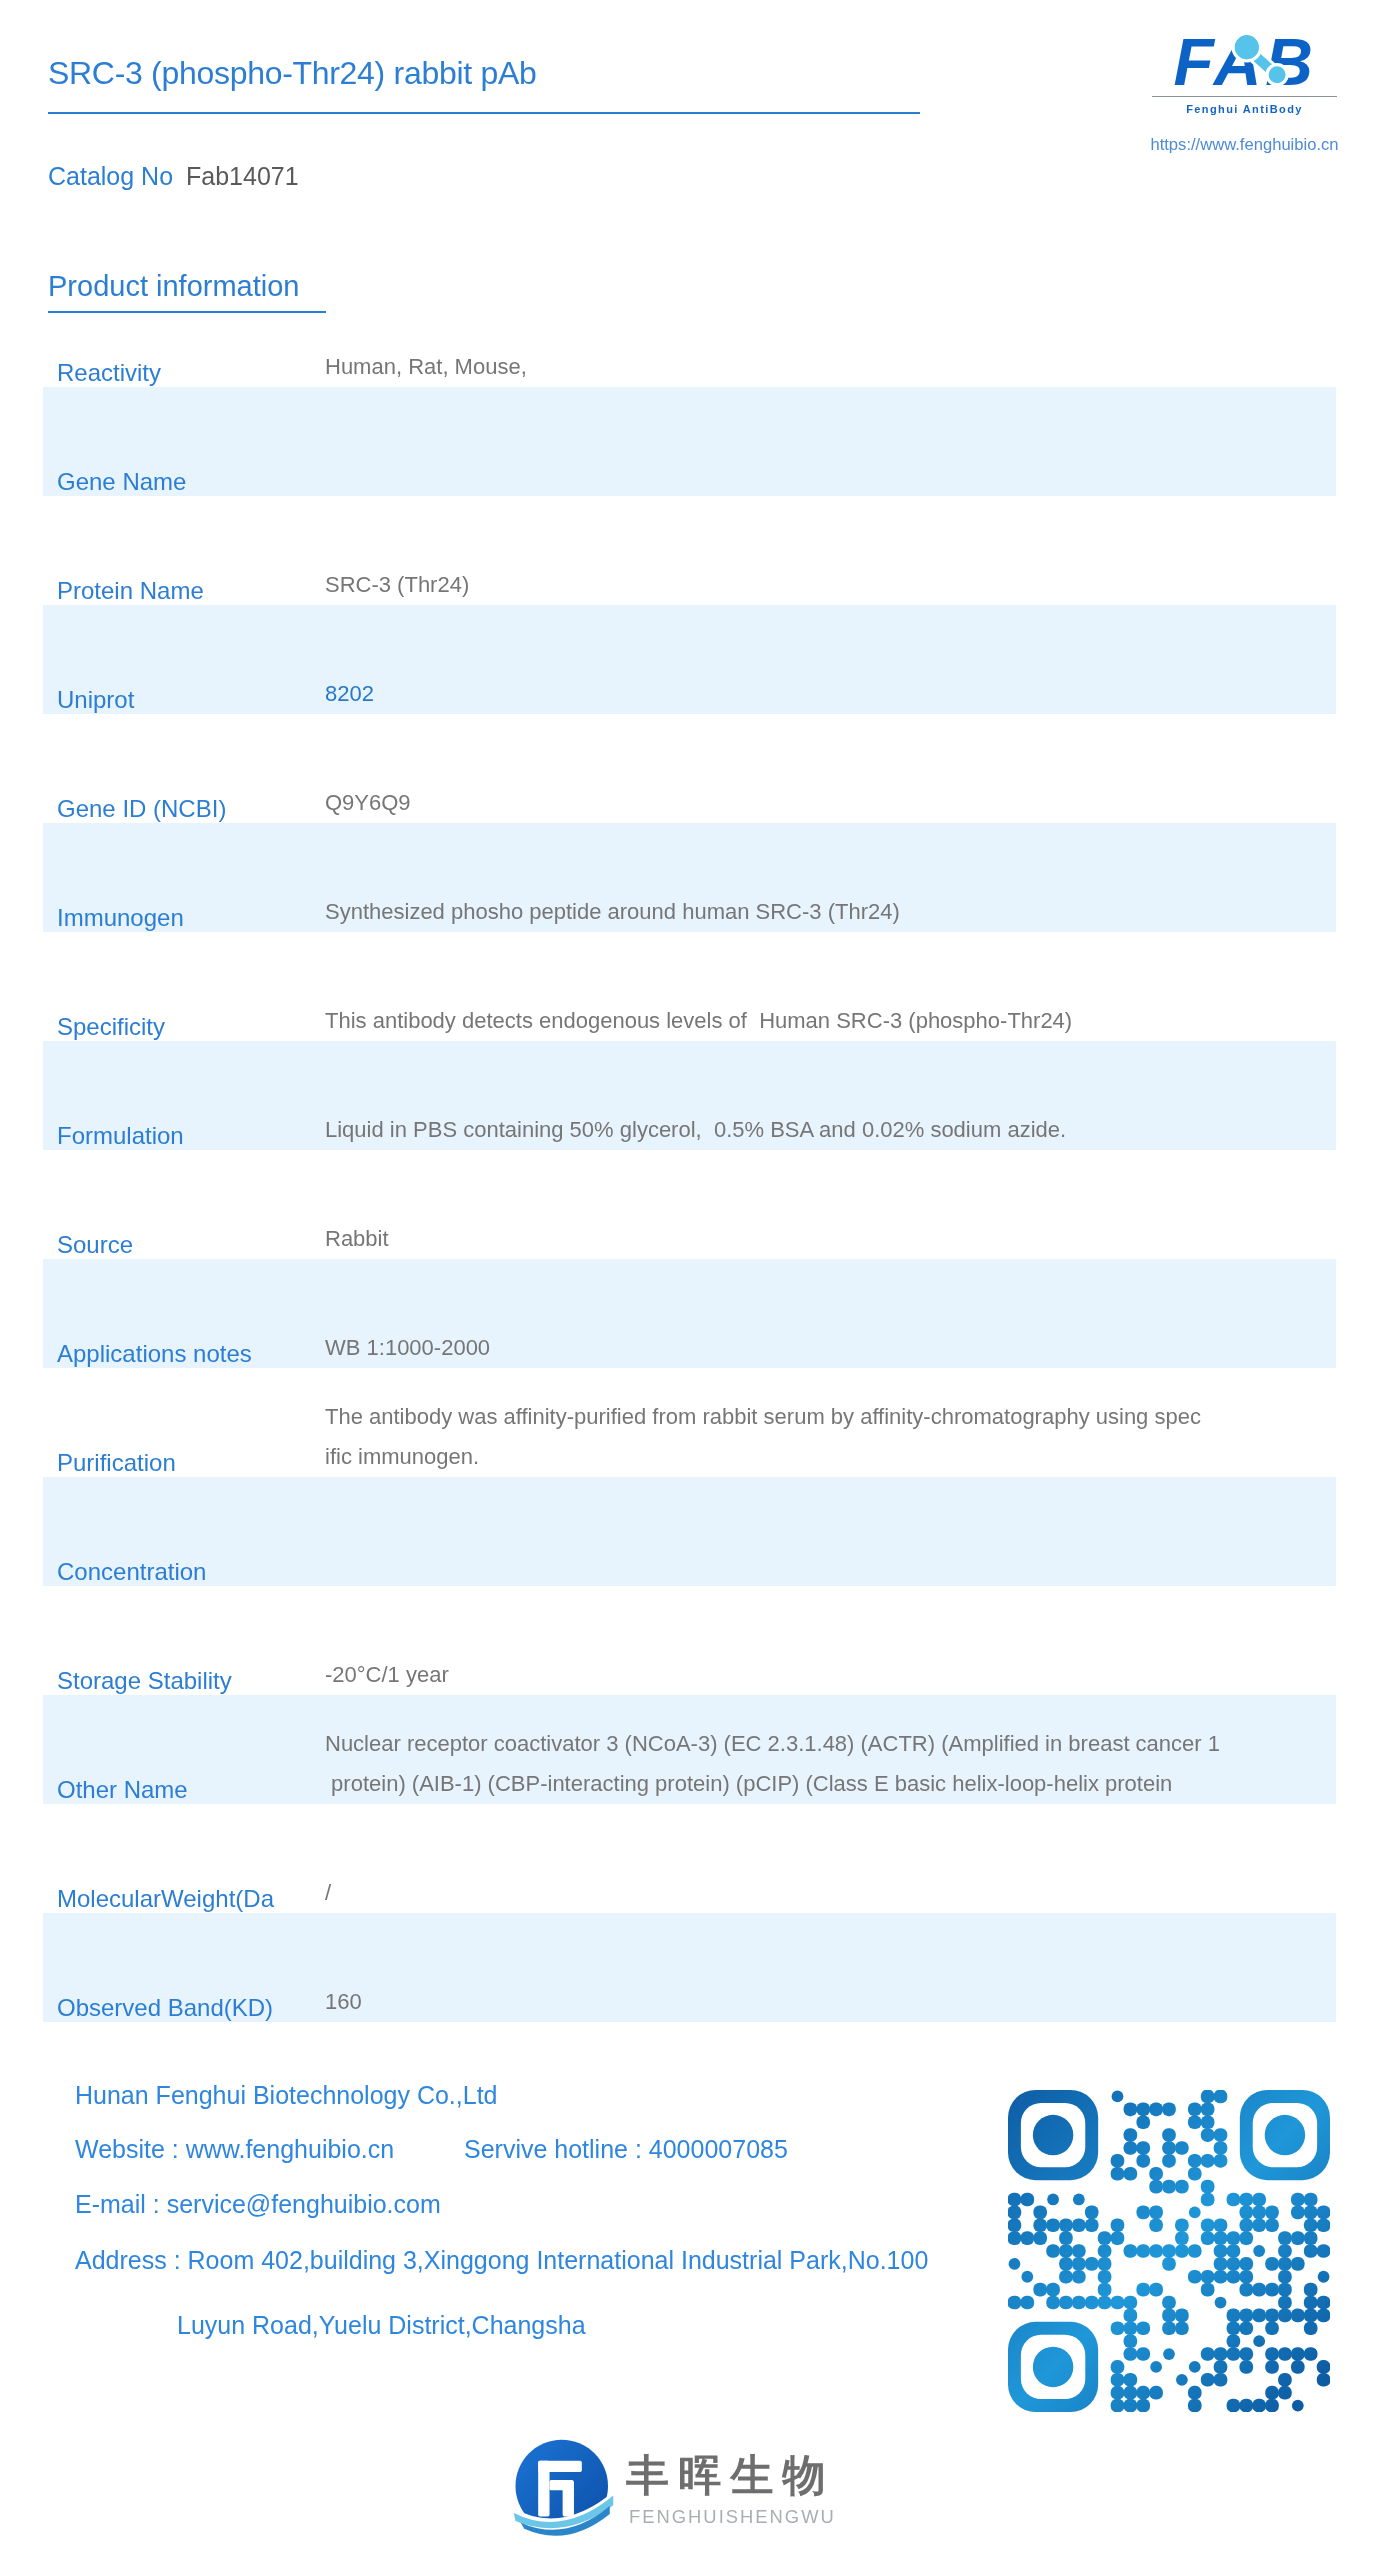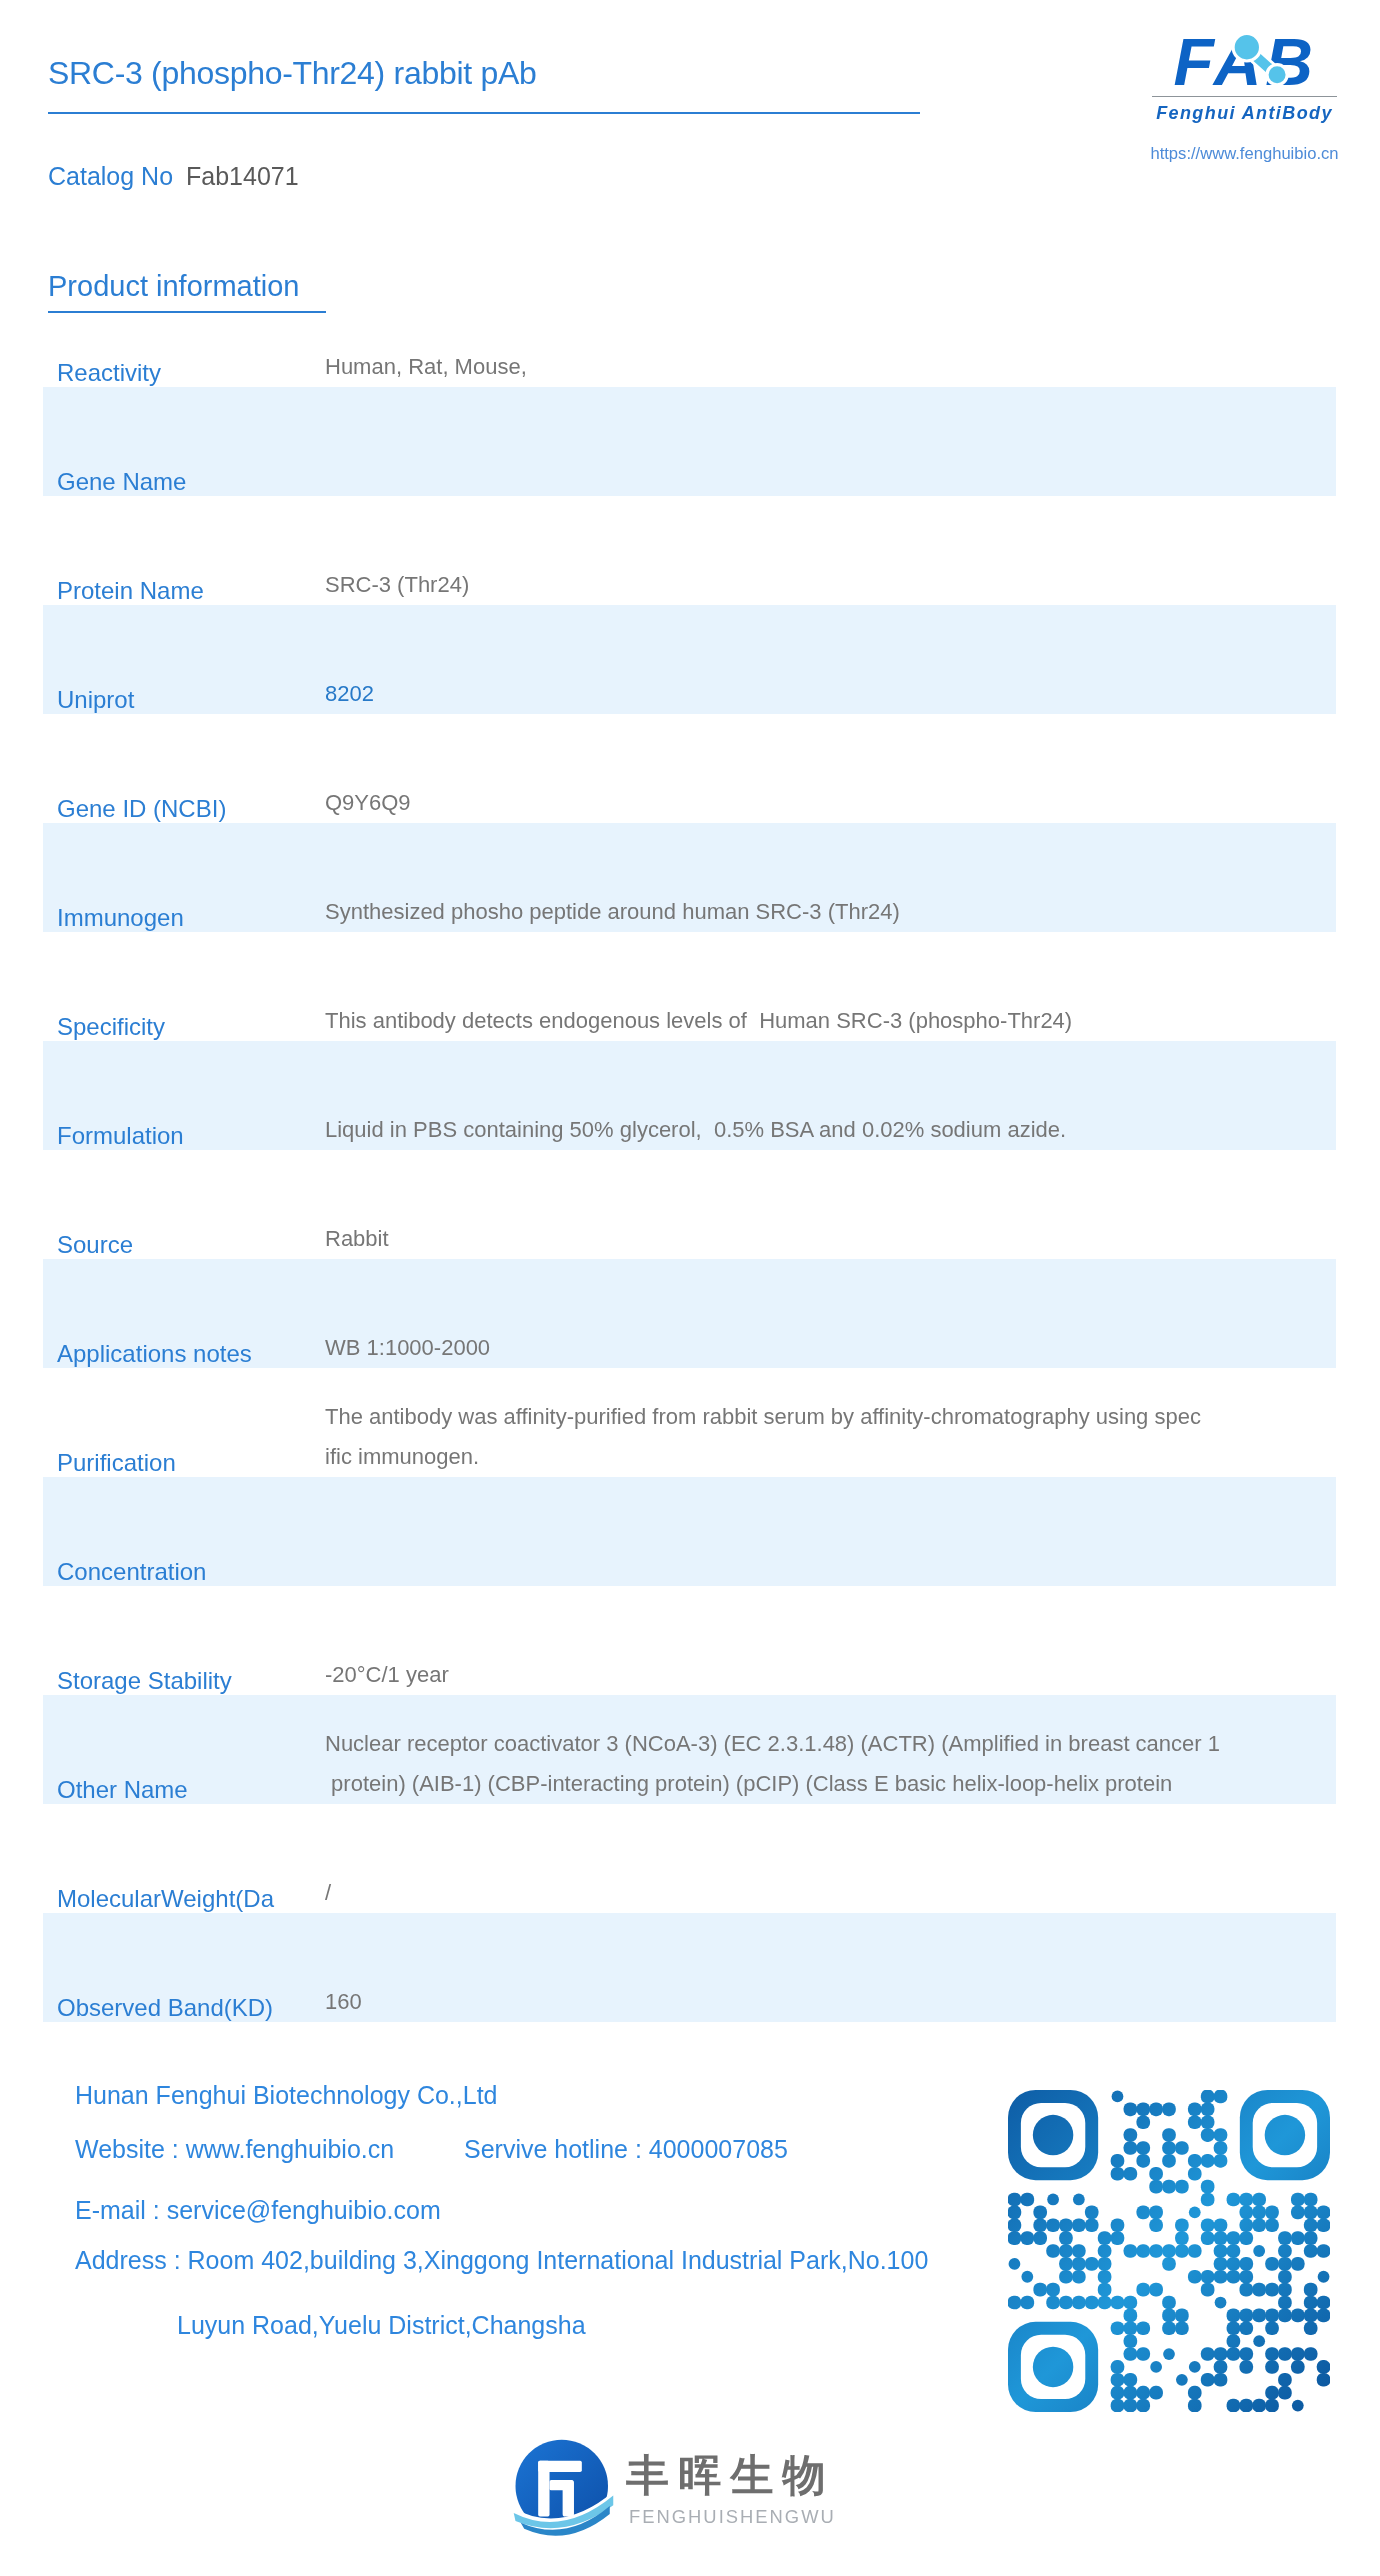--- a/index.html
+++ b/index.html
@@ -8,40 +8,40 @@
 
   
   .title{position:absolute;left:48px;top:55px;font-size:32px;color:#2b7ed3;letter-spacing:-0.3px;}
   .title-rule{position:absolute;left:48px;top:112px;width:872px;height:1.8px;background:#2b7ed3;}
   .catalog-label{position:absolute;left:48px;top:162px;font-size:25px;color:#2b7ed3;}
   .catalog-value{position:absolute;left:186px;top:162px;font-size:25px;color:#595959;}
 
   .brand{position:absolute;left:1150px;top:28px;width:189px;text-align:center;}
   .brand-logo{display:block;margin:0 auto;}
   .brand-rule{height:0;border-top:1.8px solid #8d9499;margin:1.8px 1.8px 0 1.8px;}
-  .brand-tagline{margin-top:6.4px;font-size:18px;font-weight:bold;font-style:italic;color:#1565c0;letter-spacing:1.4px;white-space:nowrap;}
+  .brand-tagline{margin-top:6.4px;font-size:11px;font-weight:bold;color:#1565c0;letter-spacing:1.4px;white-space:nowrap;}
   .brand-url{margin-top:20px;font-size:16.6px;color:#4d8bd8;white-space:nowrap;}
 
   .section-heading{position:absolute;left:48px;top:230px;display:inline-block;font-size:29px;color:#2b7ed3;padding:0 3.7px 8.3px 0;border-bottom:2.8px solid #2b7ed3;min-width:274px;margin-top:40px;}
 
   
   .info-table{position:absolute;left:43px;top:278px;width:1293px;}
   .row{display:flex;align-items:flex-end;height:109px;box-sizing:border-box;}
   .row.alt{background:#e7f3fd;}
   .lbl{flex:0 0 282px;box-sizing:border-box;padding-left:14px;font-size:24px;color:#2b7ed3;}
   .val{flex:1;font-size:22px;color:#767676;white-space:pre;line-height:40px;overflow:hidden;}
   .val.link{color:#2779c8;}
 
   
   .footer-text{position:absolute;left:75px;top:2081px;font-size:25px;color:#2e86de;}
   .f-line{position:absolute;left:0;white-space:nowrap;}
   .f-company{top:0;}
   .f-contact{top:54px;}
   .f-hotline{position:absolute;left:389px;top:0;white-space:nowrap;}
-  .f-email{top:115px;}
+  .f-email{top:109px;}
   .f-address1{top:165px;}
   .f-address2{top:230px;left:102px;}
 
   .qr{position:absolute;left:1008px;top:2090px;width:322px;height:322px;}
 
   .foot-logo-icon{position:absolute;left:512px;top:2438px;}
   .foot-logo-cn{position:absolute;left:626px;top:2447px;font-size:43px;font-weight:600;color:#6e6e6e;letter-spacing:9.2px;white-space:nowrap;}
   .foot-logo-en{position:absolute;left:629px;top:2506px;font-size:18.4px;color:#a9aeb4;letter-spacing:2px;white-space:nowrap;}
 </style>
 </head>

